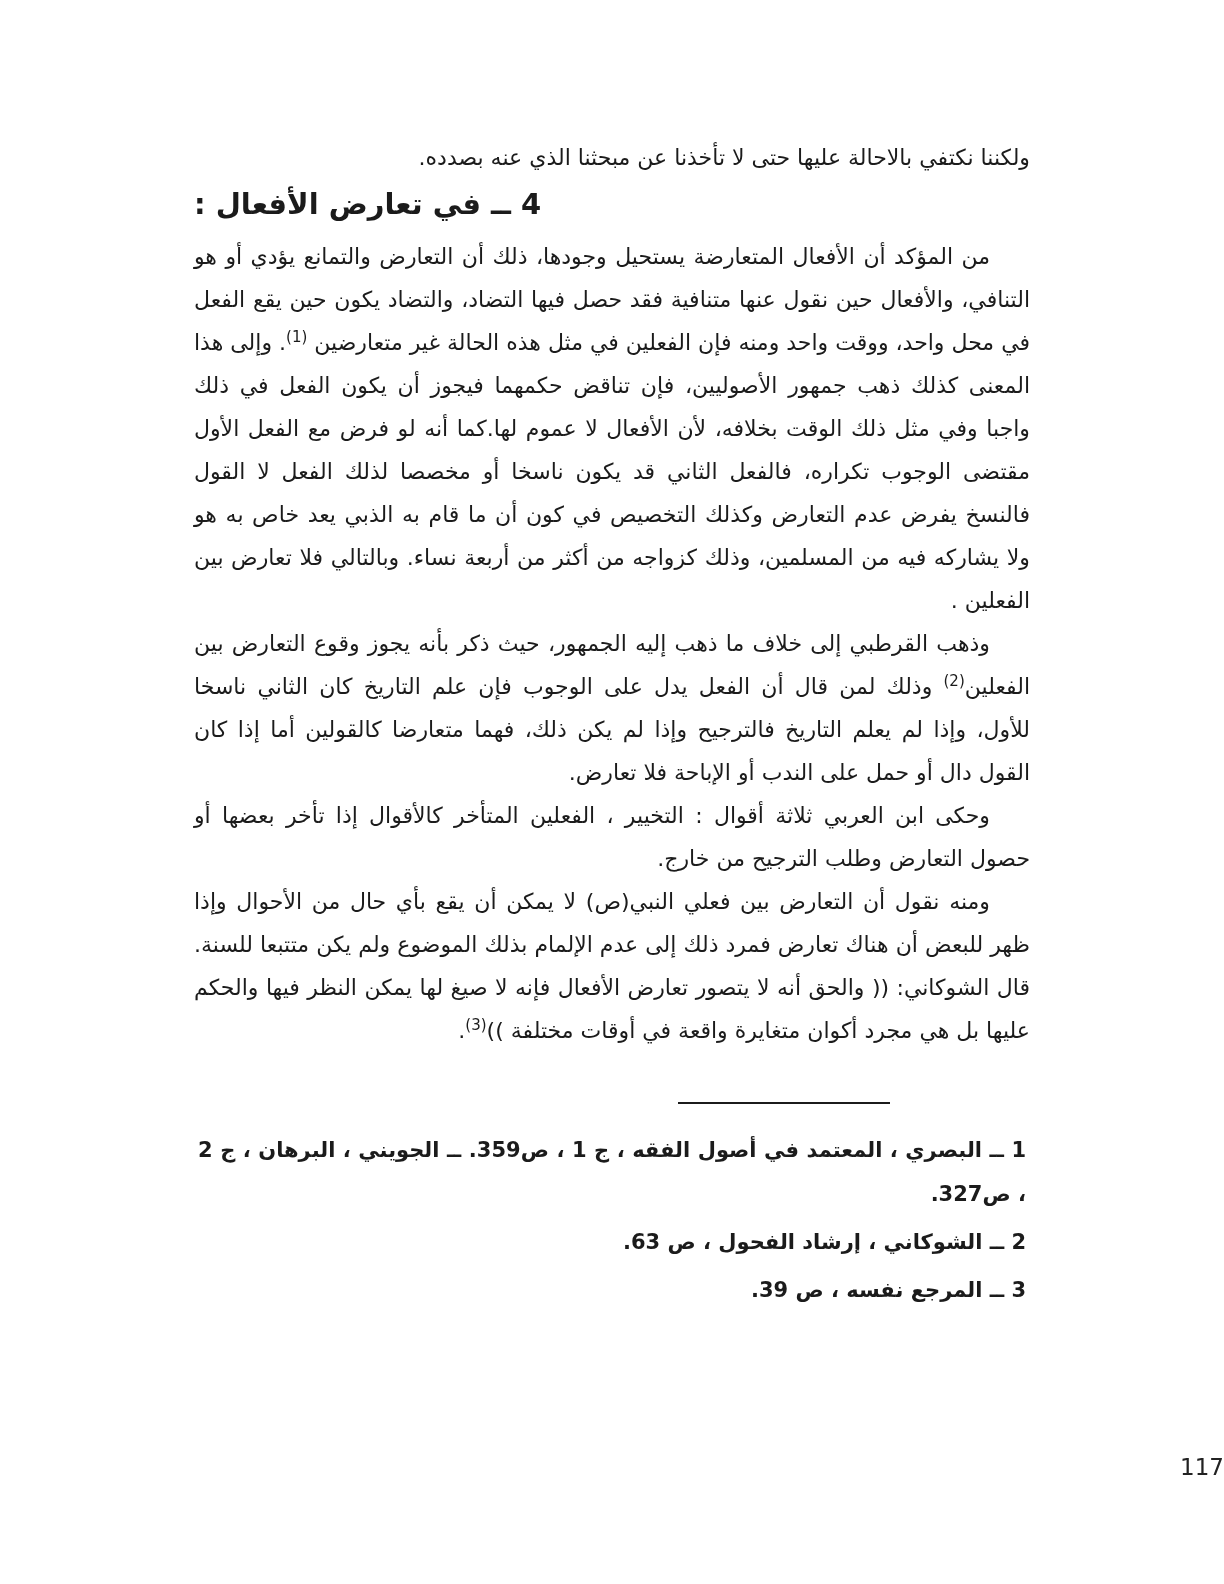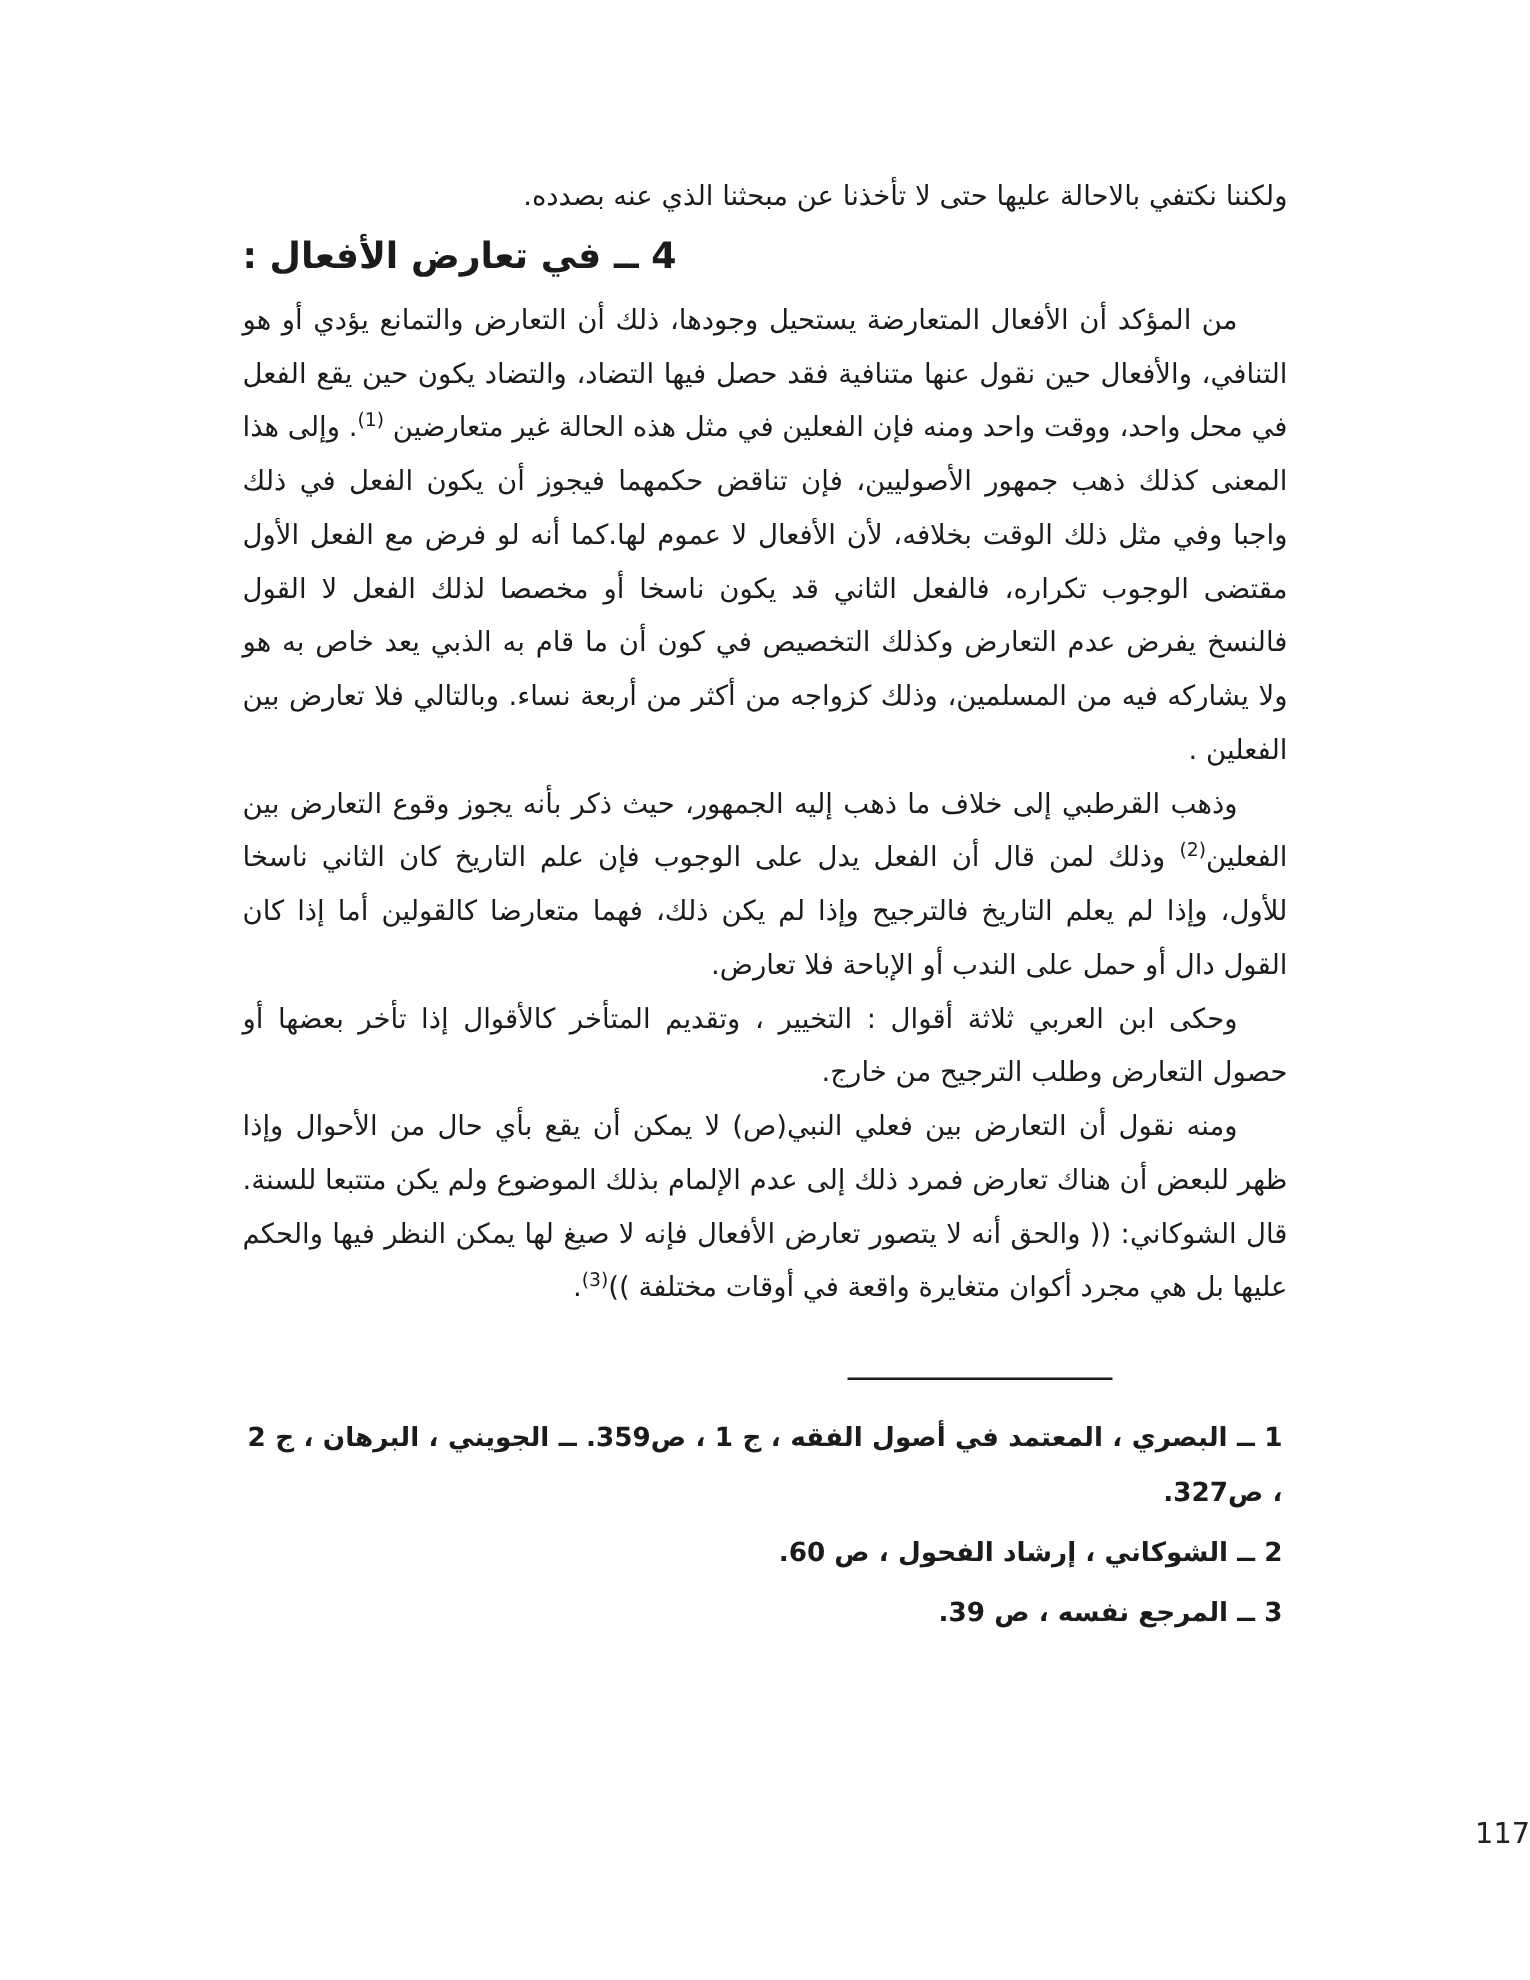--- a/index.html
+++ b/index.html
@@ -81,28 +81,28 @@
 <div class="page">
   <div class="content">
 
     <p class="continuation">ولكننا نكتفي بالاحالة عليها حتى لا تأخذنا عن مبحثنا الذي عنه بصدده.</p>
 
     <h2 class="heading">4 ــ في تعارض الأفعال :</h2>
 
     <div id="paragraphs">
         <p class="para"><span>من المؤكد أن الأفعال المتعارضة يستحيل وجودها، ذلك أن التعارض والتمانع يؤدي أو هو التنافي، والأفعال حين نقول عنها متنافية فقد حصل فيها التضاد، والتضاد يكون حين يقع الفعل في محل واحد، ووقت واحد ومنه فإن الفعلين في مثل هذه الحالة غير متعارضين </span><sup>(1)</sup><span>. وإلى هذا المعنى كذلك ذهب جمهور الأصوليين، فإن تناقض حكمهما فيجوز أن يكون الفعل في ذلك واجبا وفي مثل ذلك الوقت بخلافه، لأن الأفعال لا عموم لها.كما أنه لو فرض مع الفعل الأول مقتضى الوجوب تكراره، فالفعل الثاني قد يكون ناسخا أو مخصصا لذلك الفعل لا القول فالنسخ يفرض عدم التعارض وكذلك التخصيص في كون أن ما قام به الذبي يعد خاص به هو ولا يشاركه فيه من المسلمين، وذلك كزواجه من أكثر من أربعة نساء. وبالتالي فلا تعارض بين الفعلين .</span></p>
         <p class="para"><span>وذهب القرطبي إلى خلاف ما ذهب إليه الجمهور، حيث ذكر بأنه يجوز وقوع التعارض بين الفعلين</span><sup>(2)</sup><span> وذلك لمن قال أن الفعل يدل على الوجوب فإن علم التاريخ كان الثاني ناسخا للأول، وإذا لم يعلم التاريخ فالترجيح وإذا لم يكن ذلك، فهما متعارضا كالقولين أما إذا كان القول دال أو حمل على الندب أو الإباحة فلا تعارض.</span></p>
-        <p class="para"><span>وحكى ابن العربي ثلاثة أقوال : التخيير ، وتقديم المتأخر كالأقوال إذا تأخر بعضها أو حصول التعارض وطلب الترجيح من خارج.</span></p>
+        <p class="para"><span>وحكى ابن العربي ثلاثة أقوال : التخيير ، الفعلين المتأخر كالأقوال إذا تأخر بعضها أو حصول التعارض وطلب الترجيح من خارج.</span></p>
         <p class="para"><span>ومنه نقول أن التعارض بين فعلي النبي(ص) لا يمكن أن يقع بأي حال من الأحوال وإذا ظهر للبعض أن هناك تعارض فمرد ذلك إلى عدم الإلمام بذلك الموضوع ولم يكن متتبعا للسنة. قال الشوكاني: (( والحق أنه لا يتصور تعارض الأفعال فإنه لا صيغ لها يمكن النظر فيها والحكم عليها بل هي مجرد أكوان متغايرة واقعة في أوقات مختلفة ))</span><sup>(3)</sup><span>.</span></p>
       </div>
 
     <div class="fnsep"></div>
 
     <div id="footnotes">
         <p class="footnote">1 ــ البصري ، المعتمد في أصول الفقه ، ج 1 ، ص359. ــ الجويني ، البرهان ، ج 2 ، ص327.</p>
-        <p class="footnote">2 ــ الشوكاني ، إرشاد الفحول ،  ص 60.</p>
+        <p class="footnote">2 ــ الشوكاني ، إرشاد الفحول ،  ص 63.</p>
         <p class="footnote">3 ــ المرجع نفسه ، ص 39.</p>
       </div>
 
   </div>
 
   <div class="page-number">117</div>
 </div>
 
 </body></html>

